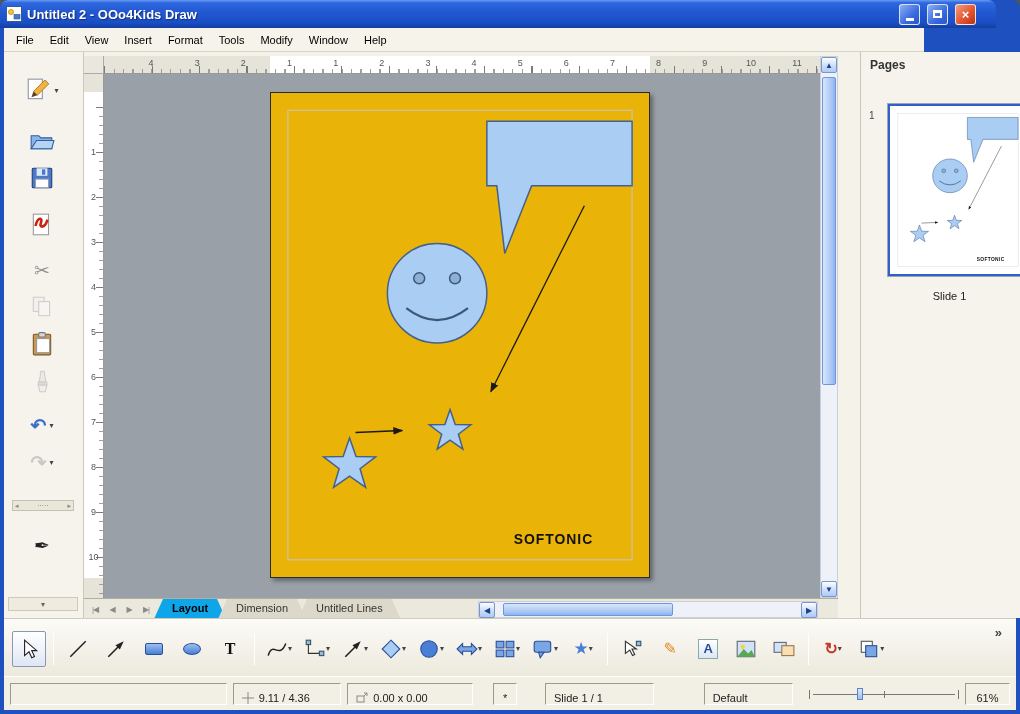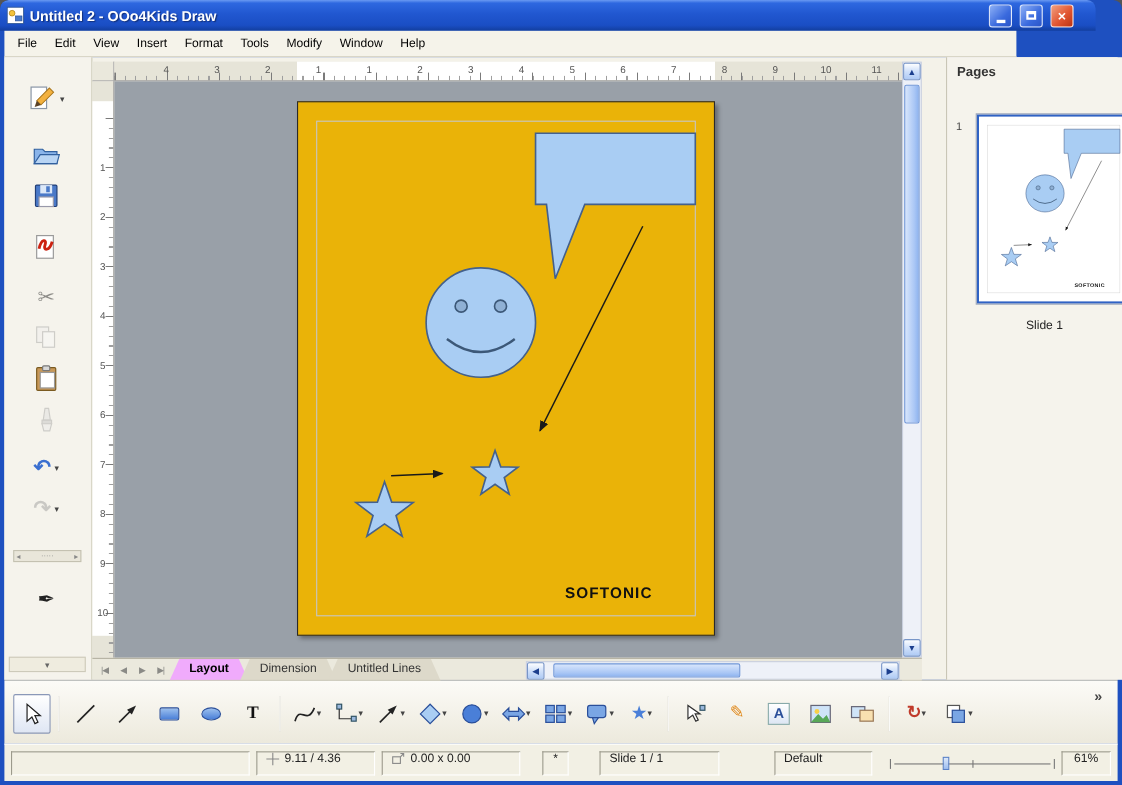--- a/index.html
+++ b/index.html
@@ -88,21 +88,21 @@
 
   
   .tabrow { position:absolute; left:0; top:546px; width:754px; height:20px; background:#ebe9dd;
     border-top:1px solid #b2af9f; }
   .tabnav { position:absolute; left:3px; top:2px; display:flex; gap:1px; }
   .tabnav span { width:16px; height:16px; display:flex; align-items:center; justify-content:center;
     font-size:8px; color:#8a8a86; letter-spacing:-1px; }
   .tabs { position:absolute; left:78px; top:0; display:flex; }
   .tab { height:20px; line-height:19px; font-size:11px; padding:0 18px; color:#333; background:#ddd9ca;
     clip-path:polygon(9px 0,calc(100% - 9px) 0,100% 100%,0 100%); margin-left:-8px; }
-  .tab.active { background:#f0abfc; font-weight:bold; color:#000; }
+  .tab.active { background:#0ea5e9; font-weight:bold; color:#000; }
   .hscroll { position:absolute; left:394px; top:2px; width:340px; height:17px; background:#eef1f8; border:1px solid #c9cfdd; }
   .hs-left { top:0; left:0; }
   .hs-right { top:0; left:auto; right:0; }
   .hs-thumb { position:absolute; left:24px; top:1px; width:170px; height:13px; border-radius:2px;
     background:linear-gradient(#d8e6fc,#a9c6f5 70%,#8fb4ef); border:1px solid #6f96d8; }
   .tab-corner { position:absolute; right:0; top:0; width:18px; height:20px; background:#ebe9dd; }
 
   
   .pages-panel { position:absolute; left:834px; top:0; width:178px; height:566px; background:#f5f3ec;
     border-left:1px solid #c9c6b6;margin-left:22px; }
@@ -129,21 +129,21 @@
   .star-ico { font-size:17px; color:#4a7fd8; line-height:1; }
   .glue-ico { font-size:16px; color:#e08a1e; line-height:1; }
   .rot-ico { font-size:16px; font-weight:bold; color:#c03a2a; line-height:1; }
   .fw-ico { width:20px; height:20px; border:1px solid #8aa; background:linear-gradient(#fff,#dce6f4);
     display:flex; align-items:center; justify-content:center; font-weight:bold; font-size:13px; color:#2a4f9a; }
   .ovf { margin-left:auto; align-self:flex-start; padding:4px 8px 0 0; font-size:13px; font-weight:bold; color:#444; }
 
   
   .statusbar { position:absolute; left:4px; top:676px; width:1012px; height:34px; background:#f2f0e4;
     border-top:1px solid #fff; display:flex; align-items:center; font-size:11px; color:#222; padding:0 6px; gap:6px; }
-  .sf { height:22px; display:flex; align-items:flex-start; gap:5px; padding:0 8px;
+  .sf { height:22px; display:flex; align-items:flex-end; gap:5px; padding:0 8px;
     border:1px solid; border-color:#9c9a8c #ffffff #ffffff #9c9a8c; white-space:nowrap; }
   .sf-blank { width:224px; }
   .sf-pos { width:112px; }
   .sf-size { width:130px; }
   .sf-mod { width:24px; justify-content:center; margin-left:14px; }
   .sf-slide { width:112px; margin-left:22px; }
   .sf-style { width:92px; margin-left:44px; }
   .zoomslider { position:relative; width:150px; height:16px; margin-left:10px; flex:0 0 auto; }
   .zs-track { position:absolute; left:4px; right:4px; top:8px; height:1px; background:#777; }
   .zs-end { position:absolute; left:0; top:4px; width:1px; height:9px; background:#777; }

